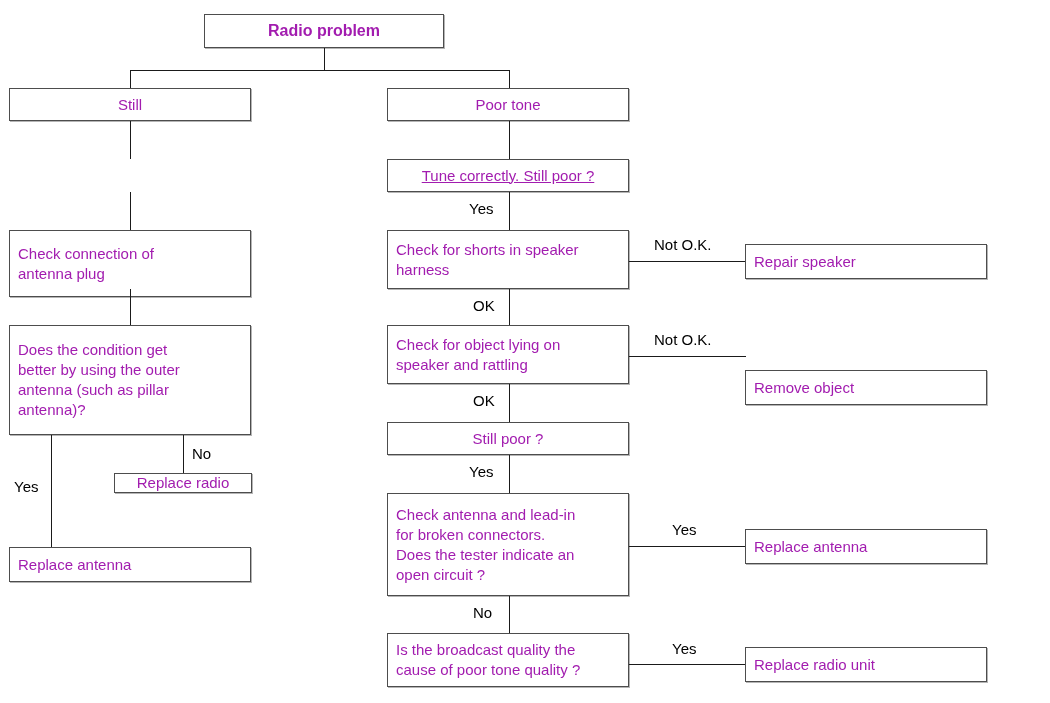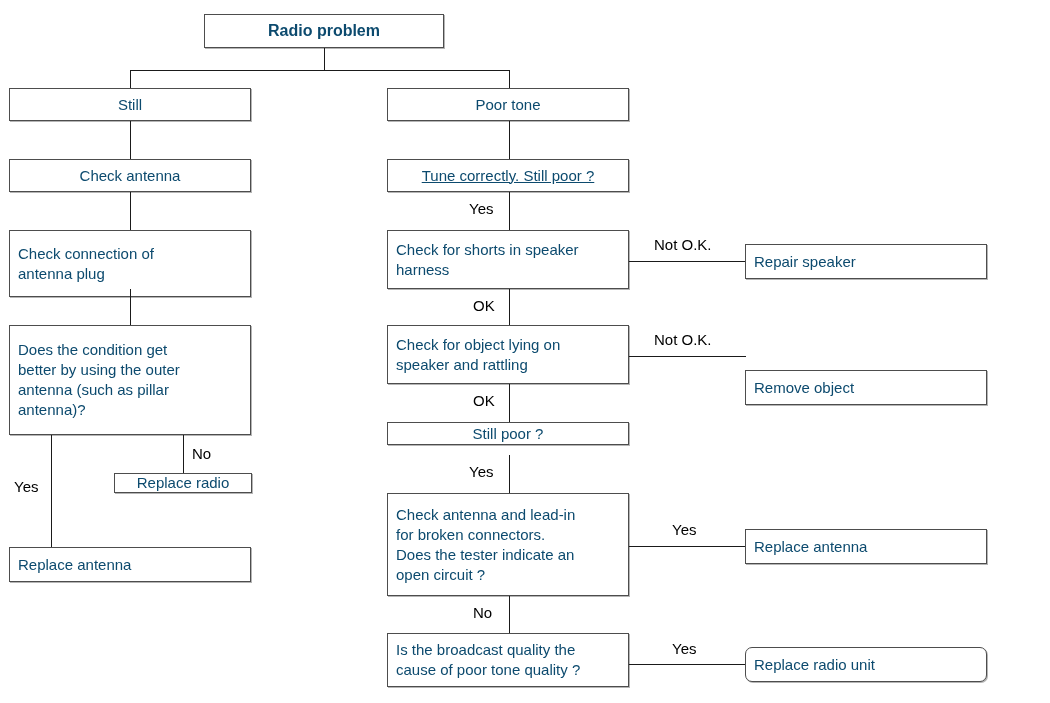--- a/index.html
+++ b/index.html
@@ -18,21 +18,21 @@
     background: #ffffff;
     overflow: hidden;
   }
   .node {
     position: absolute;
     box-sizing: border-box;
     border: 1px solid #4d4d4d;
     background: #ffffff;
     font-size: 15px;
     line-height: 20px;
-    color: #0c4a6e;
+    color: #a21caf;
     padding: 5px 8px;
     box-shadow: 1px 1px 0 rgba(120,120,120,0.55);
   }
   .node.center {
     text-align: center;
   }
   .node.left {
     text-align: left;
   }
   .node.vcenter {
@@ -89,23 +89,20 @@
   <div class="line v" style="left:130px; top:70px; height:18px;"></div>
 
   <div class="line v" style="left:509px; top:70px; height:18px;"></div>
 
   <div class="node center vcenter" style="left:9px; top:88px; width:242px; height:33px;">
     <span class="txt">Still</span>
   </div>
 
   <div class="line v" style="left:130px; top:121px; height:38px;"></div>
 
-  <div class="node center vcenter" style="left:9px; top:159px; width:242px; height:33px;">
-    <span class="txt">Check antenna</span>
-  </div>
 
   <div class="line v" style="left:130px; top:192px; height:38px;"></div>
 
   <div class="node left vcenter" style="left:9px; top:230px; width:242px; height:67px;">
     <span class="txt">Check connection of
 antenna plug</span>
   </div>
 
   <div class="line v" style="left:130px; top:289px; height:36px;"></div>
 
@@ -166,21 +163,21 @@
   <div class="line h" style="left:629px; top:356px; width:117px;"></div>
   <div class="edge-label" style="left:654px; top:331px;">Not O.K.</div>
 
   <div class="node left vcenter" style="left:745px; top:338px; width:242px; height:35px;margin-top:32px;">
     <span class="txt">Remove object</span>
   </div>
 
   <div class="line v" style="left:509px; top:384px; height:38px;"></div>
   <div class="edge-label" style="left:473px; top:392px;">OK</div>
 
-  <div class="node center vcenter" style="left:387px; top:422px; width:242px; height:23px;">
+  <div class="node center vcenter" style="left:387px; top:422px; width:242px; height:33px;">
     <span class="txt">Still poor ?</span>
   </div>
 
   <div class="line v" style="left:509px; top:455px; height:38px;"></div>
   <div class="edge-label" style="left:469px; top:463px;">Yes</div>
 
   <div class="node left vcenter" style="left:387px; top:493px; width:242px; height:103px;">
     <span class="txt">Check antenna and lead-in
 for broken connectors.
 Does the tester indicate an
@@ -198,17 +195,17 @@
   <div class="edge-label" style="left:473px; top:604px;">No</div>
 
   <div class="node left vcenter" style="left:387px; top:633px; width:242px; height:54px;">
     <span class="txt">Is the broadcast quality the
 cause of poor tone quality ?</span>
   </div>
 
   <div class="line h" style="left:629px; top:664px; width:117px;"></div>
   <div class="edge-label" style="left:672px; top:640px;">Yes</div>
 
-  <div class="node left vcenter" style="left:745px; top:647px; width:242px; height:35px;border-radius:7px;">
+  <div class="node left vcenter" style="left:745px; top:647px; width:242px; height:35px;">
     <span class="txt">Replace radio unit</span>
   </div>
 
 </div>
 
 </body></html>

